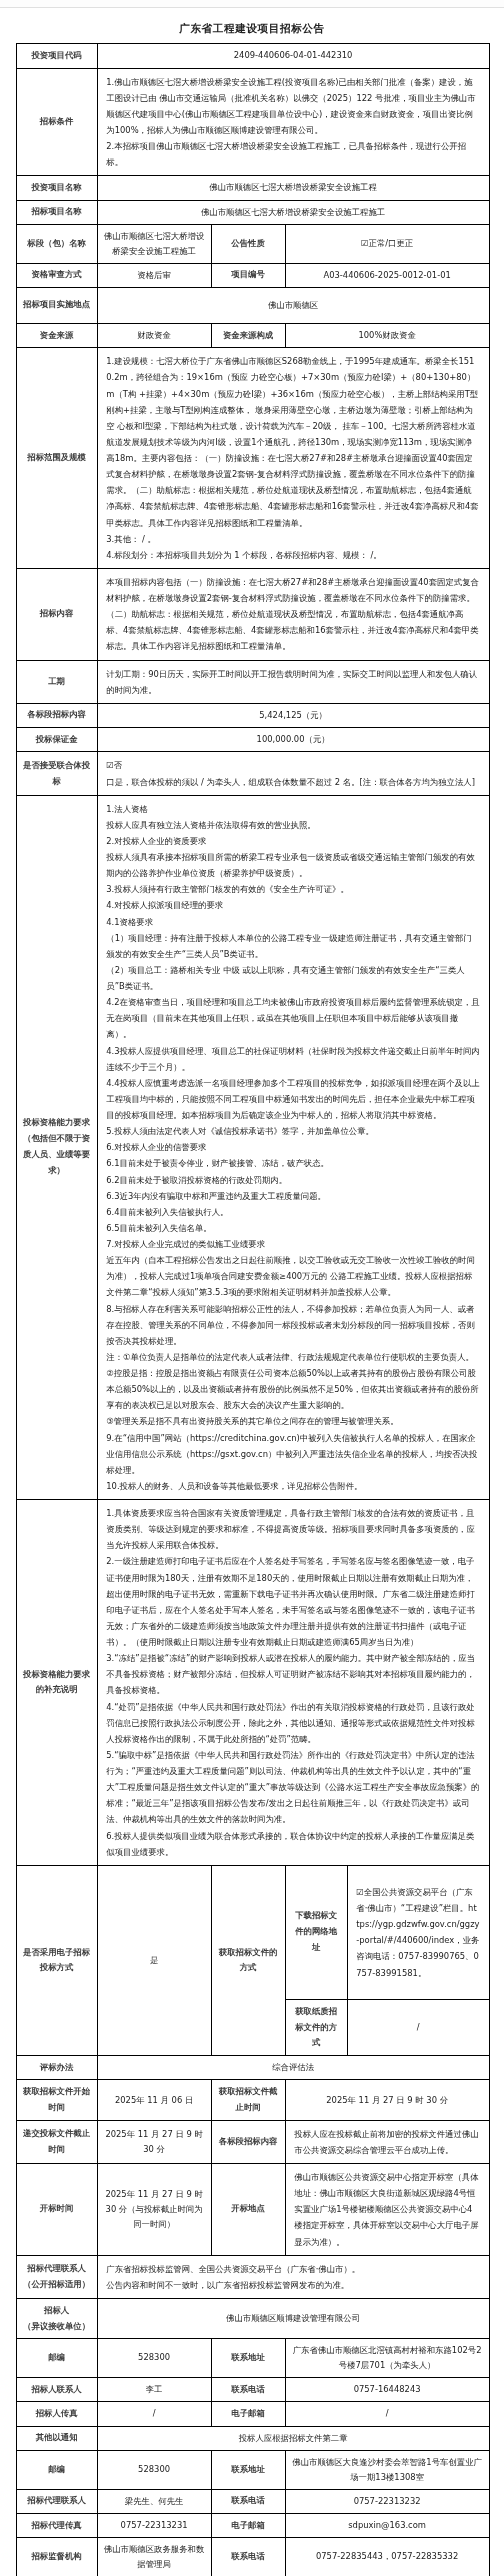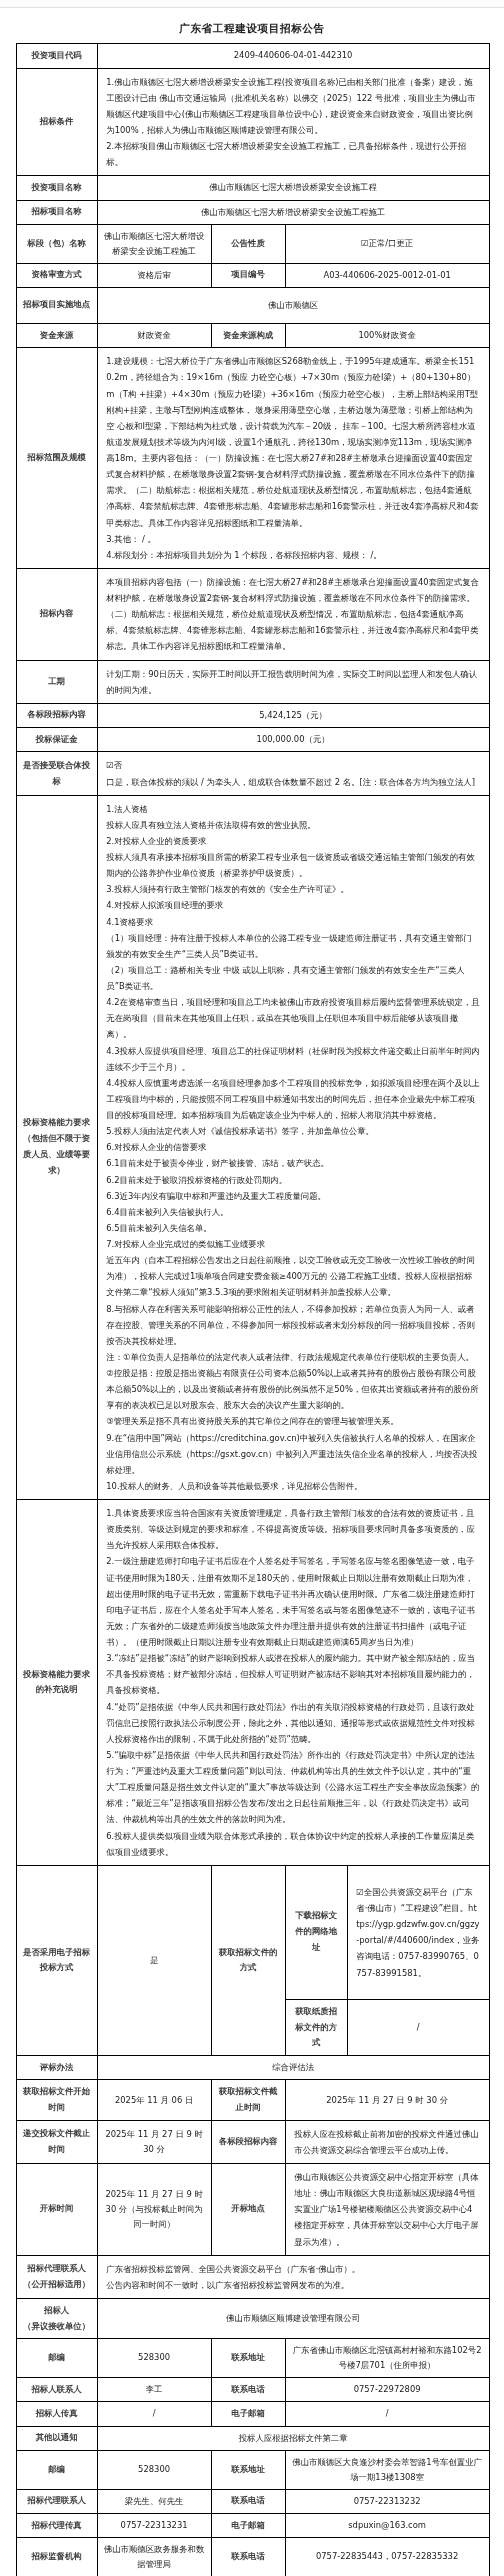--- a/index.html
+++ b/index.html
@@ -227,28 +227,28 @@
     <tr class="h54">
       <td class="lbl pre">招标人
 （异议接收单位）</td>
       <td class="val" colspan="4">佛山市顺德区顺博建设管理有限公司</td>
     </tr>
 
     <tr class="h57">
       <td class="lbl">邮编</td>
       <td class="val">528300</td>
       <td class="lbl">联系地址</td>
-      <td class="val" colspan="2">广东省佛山市顺德区北滘镇高村村裕和东路102号2号楼7层701（住所申报）</td>
+      <td class="val" colspan="2">广东省佛山市顺德区北滘镇高村村裕和东路102号2号楼7层701（为牵头人）</td>
     </tr>
 
     <tr class="h36">
       <td class="lbl">招标人联系人</td>
       <td class="val">李工</td>
       <td class="lbl">联系电话</td>
-      <td class="val" colspan="2">0757-22972809</td>
+      <td class="val" colspan="2">0757-16448243</td>
     </tr>
 
     <tr class="h38">
       <td class="lbl">招标人传真</td>
       <td class="val">/</td>
       <td class="lbl">电子邮箱</td>
       <td class="val" colspan="2">/</td>
     </tr>
 
     <tr class="h36">

